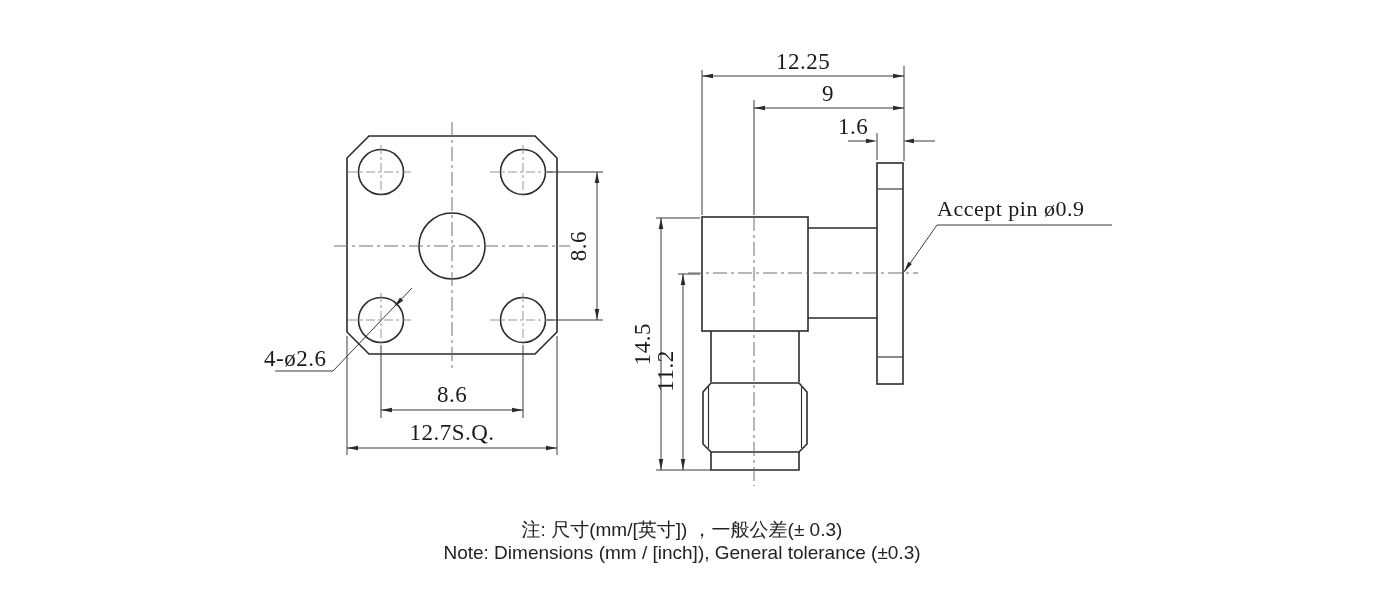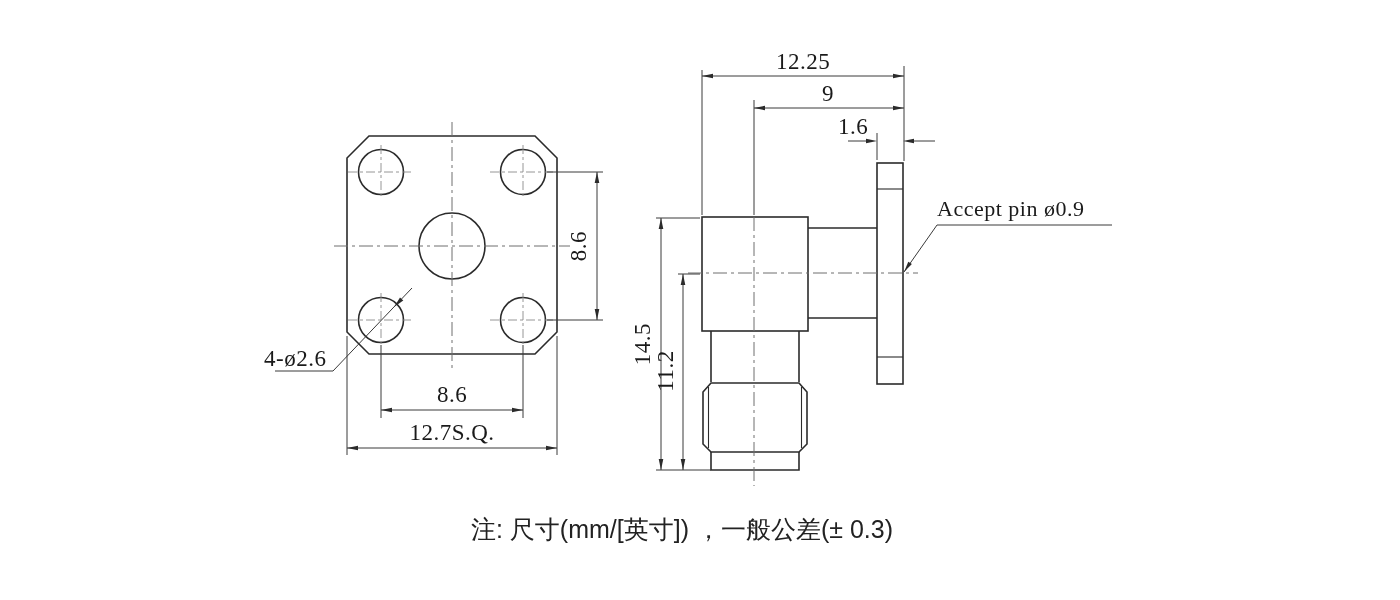--- a/index.html
+++ b/index.html
@@ -11,21 +11,21 @@
   .obj-thin{stroke:#2b2b2b;stroke-width:1.1;fill:none;}
   .dimline{stroke:#3a3a3a;stroke-width:1;fill:none;}
   .cline{stroke:#6f6f6f;stroke-width:1;fill:none;stroke-dasharray:14 4 3 4;}
   .cline-s{stroke:#8a8a8a;stroke-width:0.9;fill:none;stroke-dasharray:9 3 3 3;}
   .arr{fill:#2b2b2b;stroke:none;}
   
   .dim{font-family:"Liberation Serif",serif;font-size:23px;fill:#1a1a1a;letter-spacing:0.5px;}
   .dim-sm{font-family:"Liberation Serif",serif;font-size:22px;fill:#1a1a1a;letter-spacing:0.5px;}
   
   .notes{position:absolute;left:0;top:518px;width:1364px;text-align:center;color:#222222;
-         font-size:25px;line-height:23px;font-family:"Liberation Sans",sans-serif;}
+         font-size:19px;line-height:23px;font-family:"Liberation Sans",sans-serif;}
 </style>
 </head>
 <body>
 
 <div class="stage">
 <svg width="1400" height="600" viewBox="0 0 1400 600">
 
   <g>
 
     <path class="obj" d="M369,136 L535,136 L557,158 L557,332 L535,354 L369,354 L347,332 L347,158 Z"></path>
@@ -152,14 +152,15 @@
     <g>
       <path class="dimline" d="M904,272 L937,225 L1112,225"></path>
       <path class="arr" d="M904,272 L908.3,261.7 L911.9,264.1 Z"></path>
       <text class="dim-sm" x="937" y="216" text-anchor="start">Accept pin ø0.9</text>
     </g>
   </g>
 </svg>
 
   <div class="notes">
     <div>注: 尺寸(mm/[英寸]) ，一般公差(± 0.3)</div>
+    <div>Note: Dimensions (mm / [inch]), General tolerance (±0.3)</div>
   </div>
 </div>
 
 </body></html>

